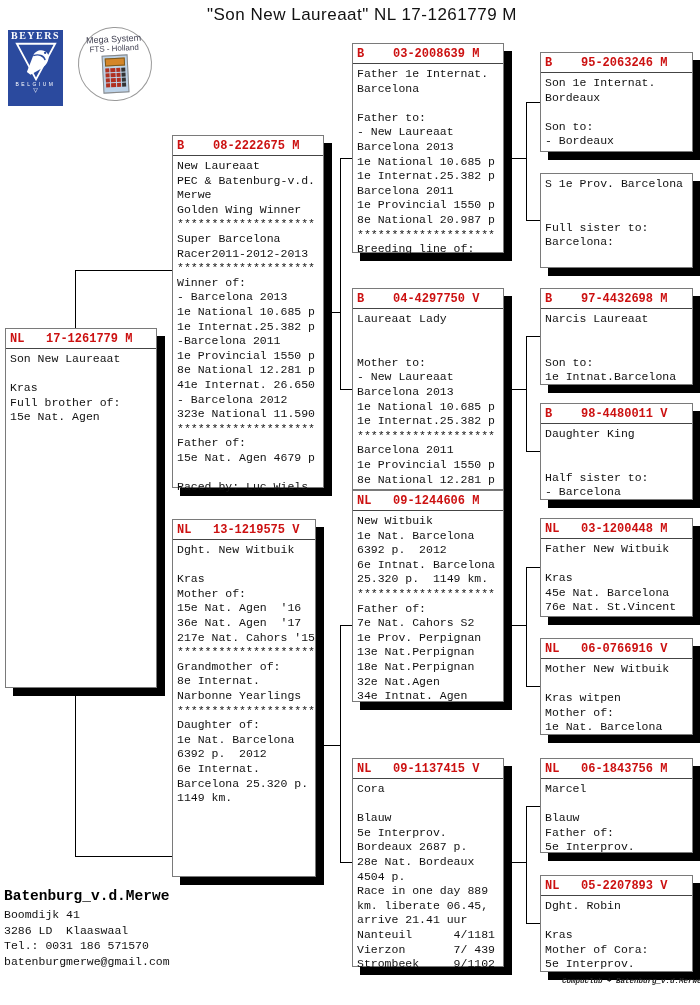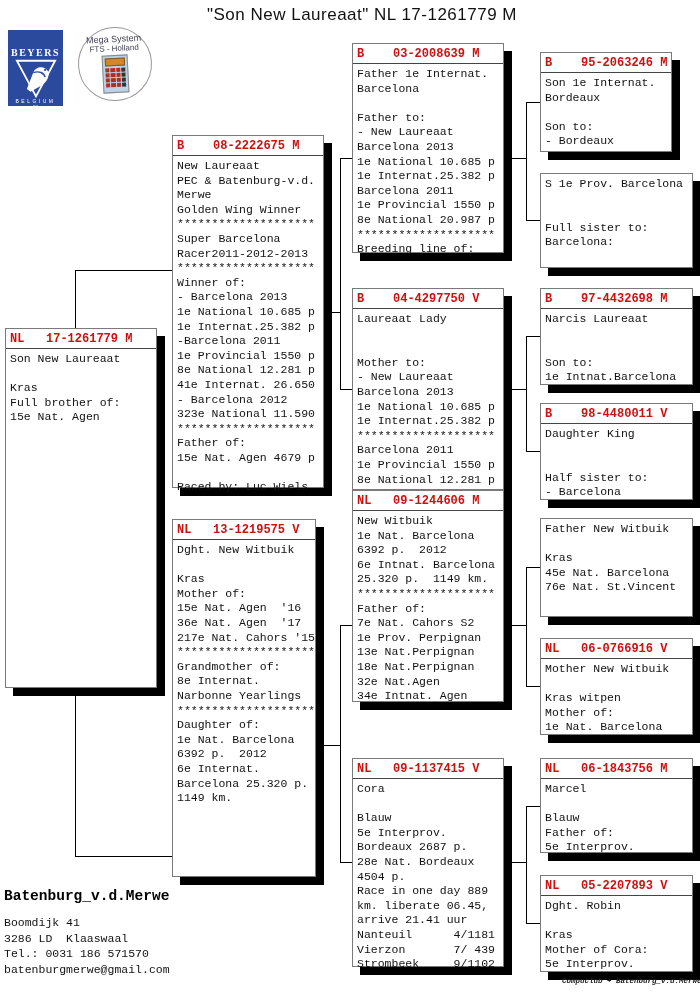--- a/index.html
+++ b/index.html
@@ -26,21 +26,21 @@
     padding:2px 4px 1px 4px; border-bottom:1px solid #444; white-space:pre;
   }
   .pbox .body {
     padding:3px 4px; font-size:11.5px; line-height:14.6px;
     white-space:pre; color:#111; overflow:hidden;
   }
   
   .beyers {
     position:absolute; left:8px; top:30px; width:55px; height:76px;
     background:#2b4a9e; z-index:2; display:flex; flex-direction:column;
-    align-items:center; padding-top:17px;
+    align-items:center; padding-top:0;
   }
   .beyers .brand {
     color:#fff; font-weight:bold; font-size:10px; letter-spacing:1.5px;
     font-family:"Liberation Serif", serif;
   }
   .beyers svg { display:block; }
   .beyers .country {
     color:#fff; font-size:5px; letter-spacing:2.5px; margin-top:-2px;
   }
   .beyers .tri { color:#fff; font-size:6px; line-height:6px; }
@@ -60,21 +60,21 @@
   .calc .screen { height:8px; background:#d4862a; border:1px solid #7a5a20; }
   .calc .keys {
     margin-top:2px; display:grid; grid-template-columns:repeat(4,1fr);
     grid-auto-rows:4px; gap:1px;
   }
   .calc .keys i { display:block; background:#b03020; }
   .calc .keys i:nth-child(4n) { background:#333; }
   
   .contact { position:absolute; left:4px; top:888px; z-index:2; font-family:"Liberation Mono", monospace; }
   .contact .cname { font-size:14.5px; font-weight:bold; color:#000; }
-  .contact .clines { font-size:11.5px; line-height:15.5px; white-space:pre; margin-top:11px; color:#111; }
+  .contact .clines { font-size:11.5px; line-height:15.5px; white-space:pre; margin-top:3px; color:#111; }
   .footer {
     position:absolute; left:562px; top:977px; z-index:3; font-size:7.5px;
     font-style:italic; font-weight:bold; color:#222;
     font-family:Liberation Mono, monospace; white-space:nowrap;
   }
 </style>
 </head>
 <body>
 
 <div id="page">
@@ -270,21 +270,21 @@
 28e Nat. Bordeaux
 4504 p.
 Race in one day 889
 km. liberate 06.45,
 arrive 21.41 uur
 Nanteuil      4/1181
 Vierzon       7/ 439
 Strombeek     9/1102</div>
   </div>
 
-  <div class="pbox" style="left:540px;top:52px;width:132px;height:100px">
+  <div class="pbox" style="left:540px;top:52px;width:153px;height:100px">
     <div class="hdr">B    95-2063246 M</div>
     <div class="body">Son 1e Internat.
 Bordeaux
 
 Son to:
 - Bordeaux</div>
   </div>
   <div class="pbox" style="left:540px;top:173px;width:153px;height:95px">
     <div class="body">S 1e Prov. Barcelona
 
@@ -302,20 +302,21 @@
   </div>
   <div class="pbox" style="left:540px;top:403px;width:153px;height:97px">
     <div class="hdr">B    98-4480011 V</div>
     <div class="body">Daughter King
 
 
 Half sister to:
 - Barcelona</div>
   </div>
   <div class="pbox" style="left:540px;top:518px;width:153px;height:99px">
+    <div class="hdr">NL   03-1200448 M</div>
     <div class="body">Father New Witbuik
 
 Kras
 45e Nat. Barcelona
 76e Nat. St.Vincent</div>
   </div>
   <div class="pbox" style="left:540px;top:638px;width:153px;height:97px">
     <div class="hdr">NL   06-0766916 V</div>
     <div class="body">Mother New Witbuik
 

